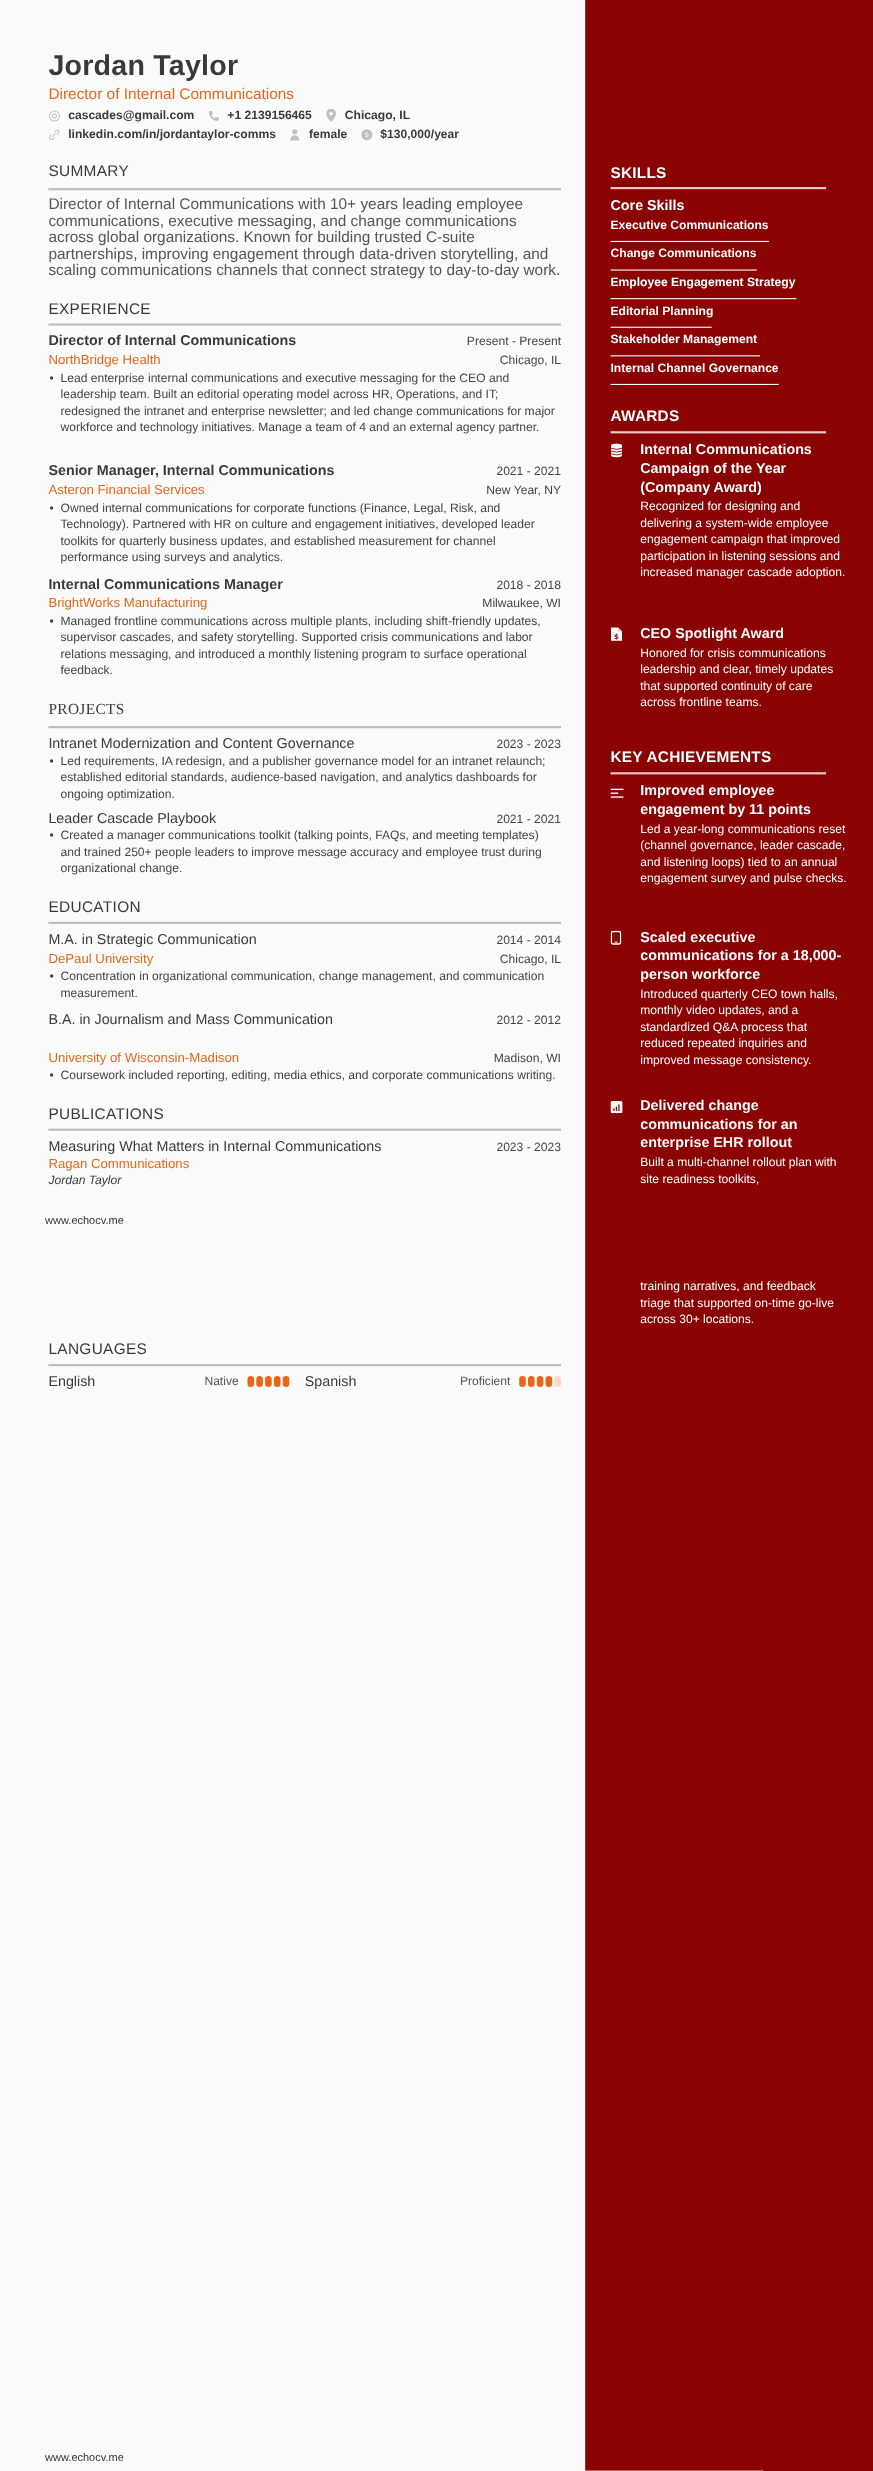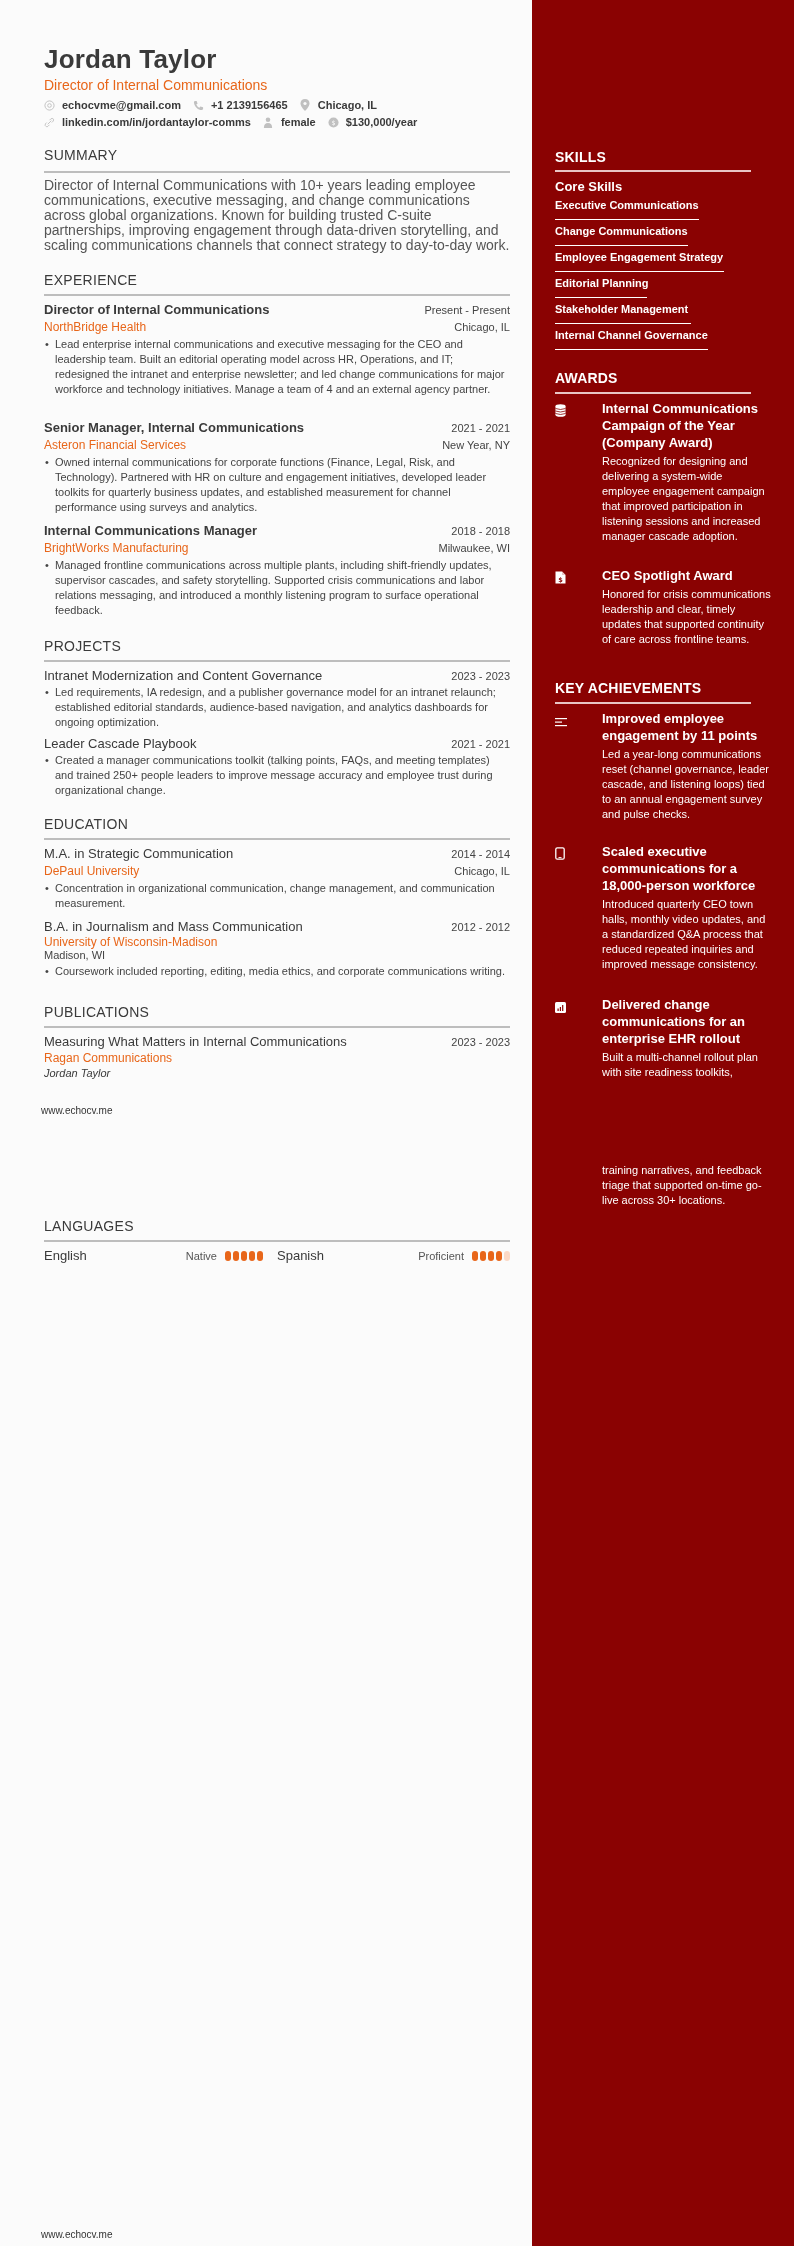--- a/index.html
+++ b/index.html
@@ -53,21 +53,21 @@
     .dots { display: inline-flex; }
     .dot { width: 6px; height: 10px; border-radius: 3px; background: #e8661a; margin-left: 2px; }
     .dot.off { background: #fbd9c6; }
 
     
     .r-title { position: absolute; left: 23px; font-size: 14px; font-weight: bold; color: #fff; letter-spacing: 0.2px; }
     .r-rule { position: absolute; left: 23px; width: 196px; height: 2px; background: #e9c5c5; }
     .skill-group { position: absolute; left: 23px; font-size: 13px; font-weight: bold; color: #fff; }
     .skill { position: absolute; left: 23px; font-size: 11px; font-weight: bold; color: #fff; }
     .skill-line { position: absolute; left: 23px; height: 1px; background: #fff; }
-    .r-item { position: absolute; left: 23px; width: 217px; display: flex; gap: 20px; }
+    .r-item { position: absolute; left: 23px; width: 217px; display: flex; }
     .r-ico { width: 27px; flex: none; padding-top: 3px; }
     .r-body { flex: 1; }
     .r-head { font-size: 13px; font-weight: bold; line-height: 17px; color: #fff; }
     .r-desc { font-size: 11px; line-height: 15px; color: #fff; margin-top: 3px; font-weight: normal; }
   </style>
 </head>
 <body>
 
 <div class="page">
 
@@ -77,21 +77,21 @@
     <div class="jobtitle">Director of Internal Communications</div>
 
     <div class="contact-row" style="top:99px;">
       <span class="ci">
         <span class="ico">
           <svg width="11" height="11" viewBox="0 0 12 12">
               <circle cx="6" cy="6" r="5" fill="none" stroke="#c0c0c0" stroke-width="1"></circle>
               <circle cx="6" cy="6" r="2" fill="none" stroke="#c0c0c0" stroke-width="1"></circle>
             </svg>
         </span>
-        <span>echocvme@gmail.com</span>
+        <span>cascades@gmail.com</span>
       </span>
       <span class="ci">
         <span class="ico">
           <svg width="11" height="11" viewBox="0 0 12 12">
               <path d="M2 1 L4 1 L5 4 L3.5 5 Q5 8 7 8.5 L8 7 L11 8 L11 10 Q10 11 8 11 Q2 9 1 3 Q1 1 2 1Z" fill="#c0c0c0"></path>
             </svg>
         </span>
         <span>+1 2139156465</span>
       </span>
       <span class="ci">
@@ -170,21 +170,21 @@
         <span class="entry-title-b">Internal Communications Manager</span>
         <span class="entry-date">2018 - 2018</span>
       </div>
       <div class="entry-head" style="margin-top:3px;">
         <span class="entry-org">BrightWorks Manufacturing</span>
         <span class="entry-loc">Milwaukee, WI</span>
       </div>
       <div class="bullet" style="margin-top:3px;">Managed frontline communications across multiple plants, including shift-friendly updates, supervisor cascades, and safety storytelling. Supported crisis communications and labor relations messaging, and introduced a monthly listening program to surface operational feedback.</div>
     </div>
 
-    <div class="sec-title" style="top:638px;">PROJECTS</div>
+    <div class="sec-title" style="top:638px;font-family:Liberation Serif, serif;">PROJECTS</div>
     <div class="sec-rule" style="top:660px;"></div>
 
     <div class="l-inner" style="top:668px;">
       <div class="entry-head">
         <span class="entry-title">Intranet Modernization and Content Governance</span>
         <span class="entry-date">2023 - 2023</span>
       </div>
       <div class="bullet" style="margin-top:2px;">Led requirements, IA redesign, and a publisher governance model for an intranet relaunch; established editorial standards, audience-based navigation, and analytics dashboards for ongoing optimization.</div>
     </div>
 
@@ -209,21 +209,21 @@
         <span class="entry-loc">Chicago, IL</span>
       </div>
       <div class="bullet" style="margin-top:3px;">Concentration in organizational communication, change management, and communication measurement.</div>
     </div>
 
     <div class="l-inner" style="top:919px;">
       <div class="entry-head">
         <span class="entry-title">B.A. in Journalism and Mass Communication</span>
         <span class="entry-date">2012 - 2012</span>
       </div>
-      <div class="entry-head" style="margin-top:1px;flex-direction:column;">
+      <div class="entry-head" style="margin-top:20px;">
         <span class="entry-org">University of Wisconsin-Madison</span>
         <span class="entry-loc">Madison, WI</span>
       </div>
       <div class="bullet" style="margin-top:3px;">Coursework included reporting, editing, media ethics, and corporate communications writing.</div>
     </div>
 
     <div class="sec-title" style="top:1004px;">PUBLICATIONS</div>
     <div class="sec-rule" style="top:1026px;"></div>
 
     <div class="l-inner" style="top:1034px;">

